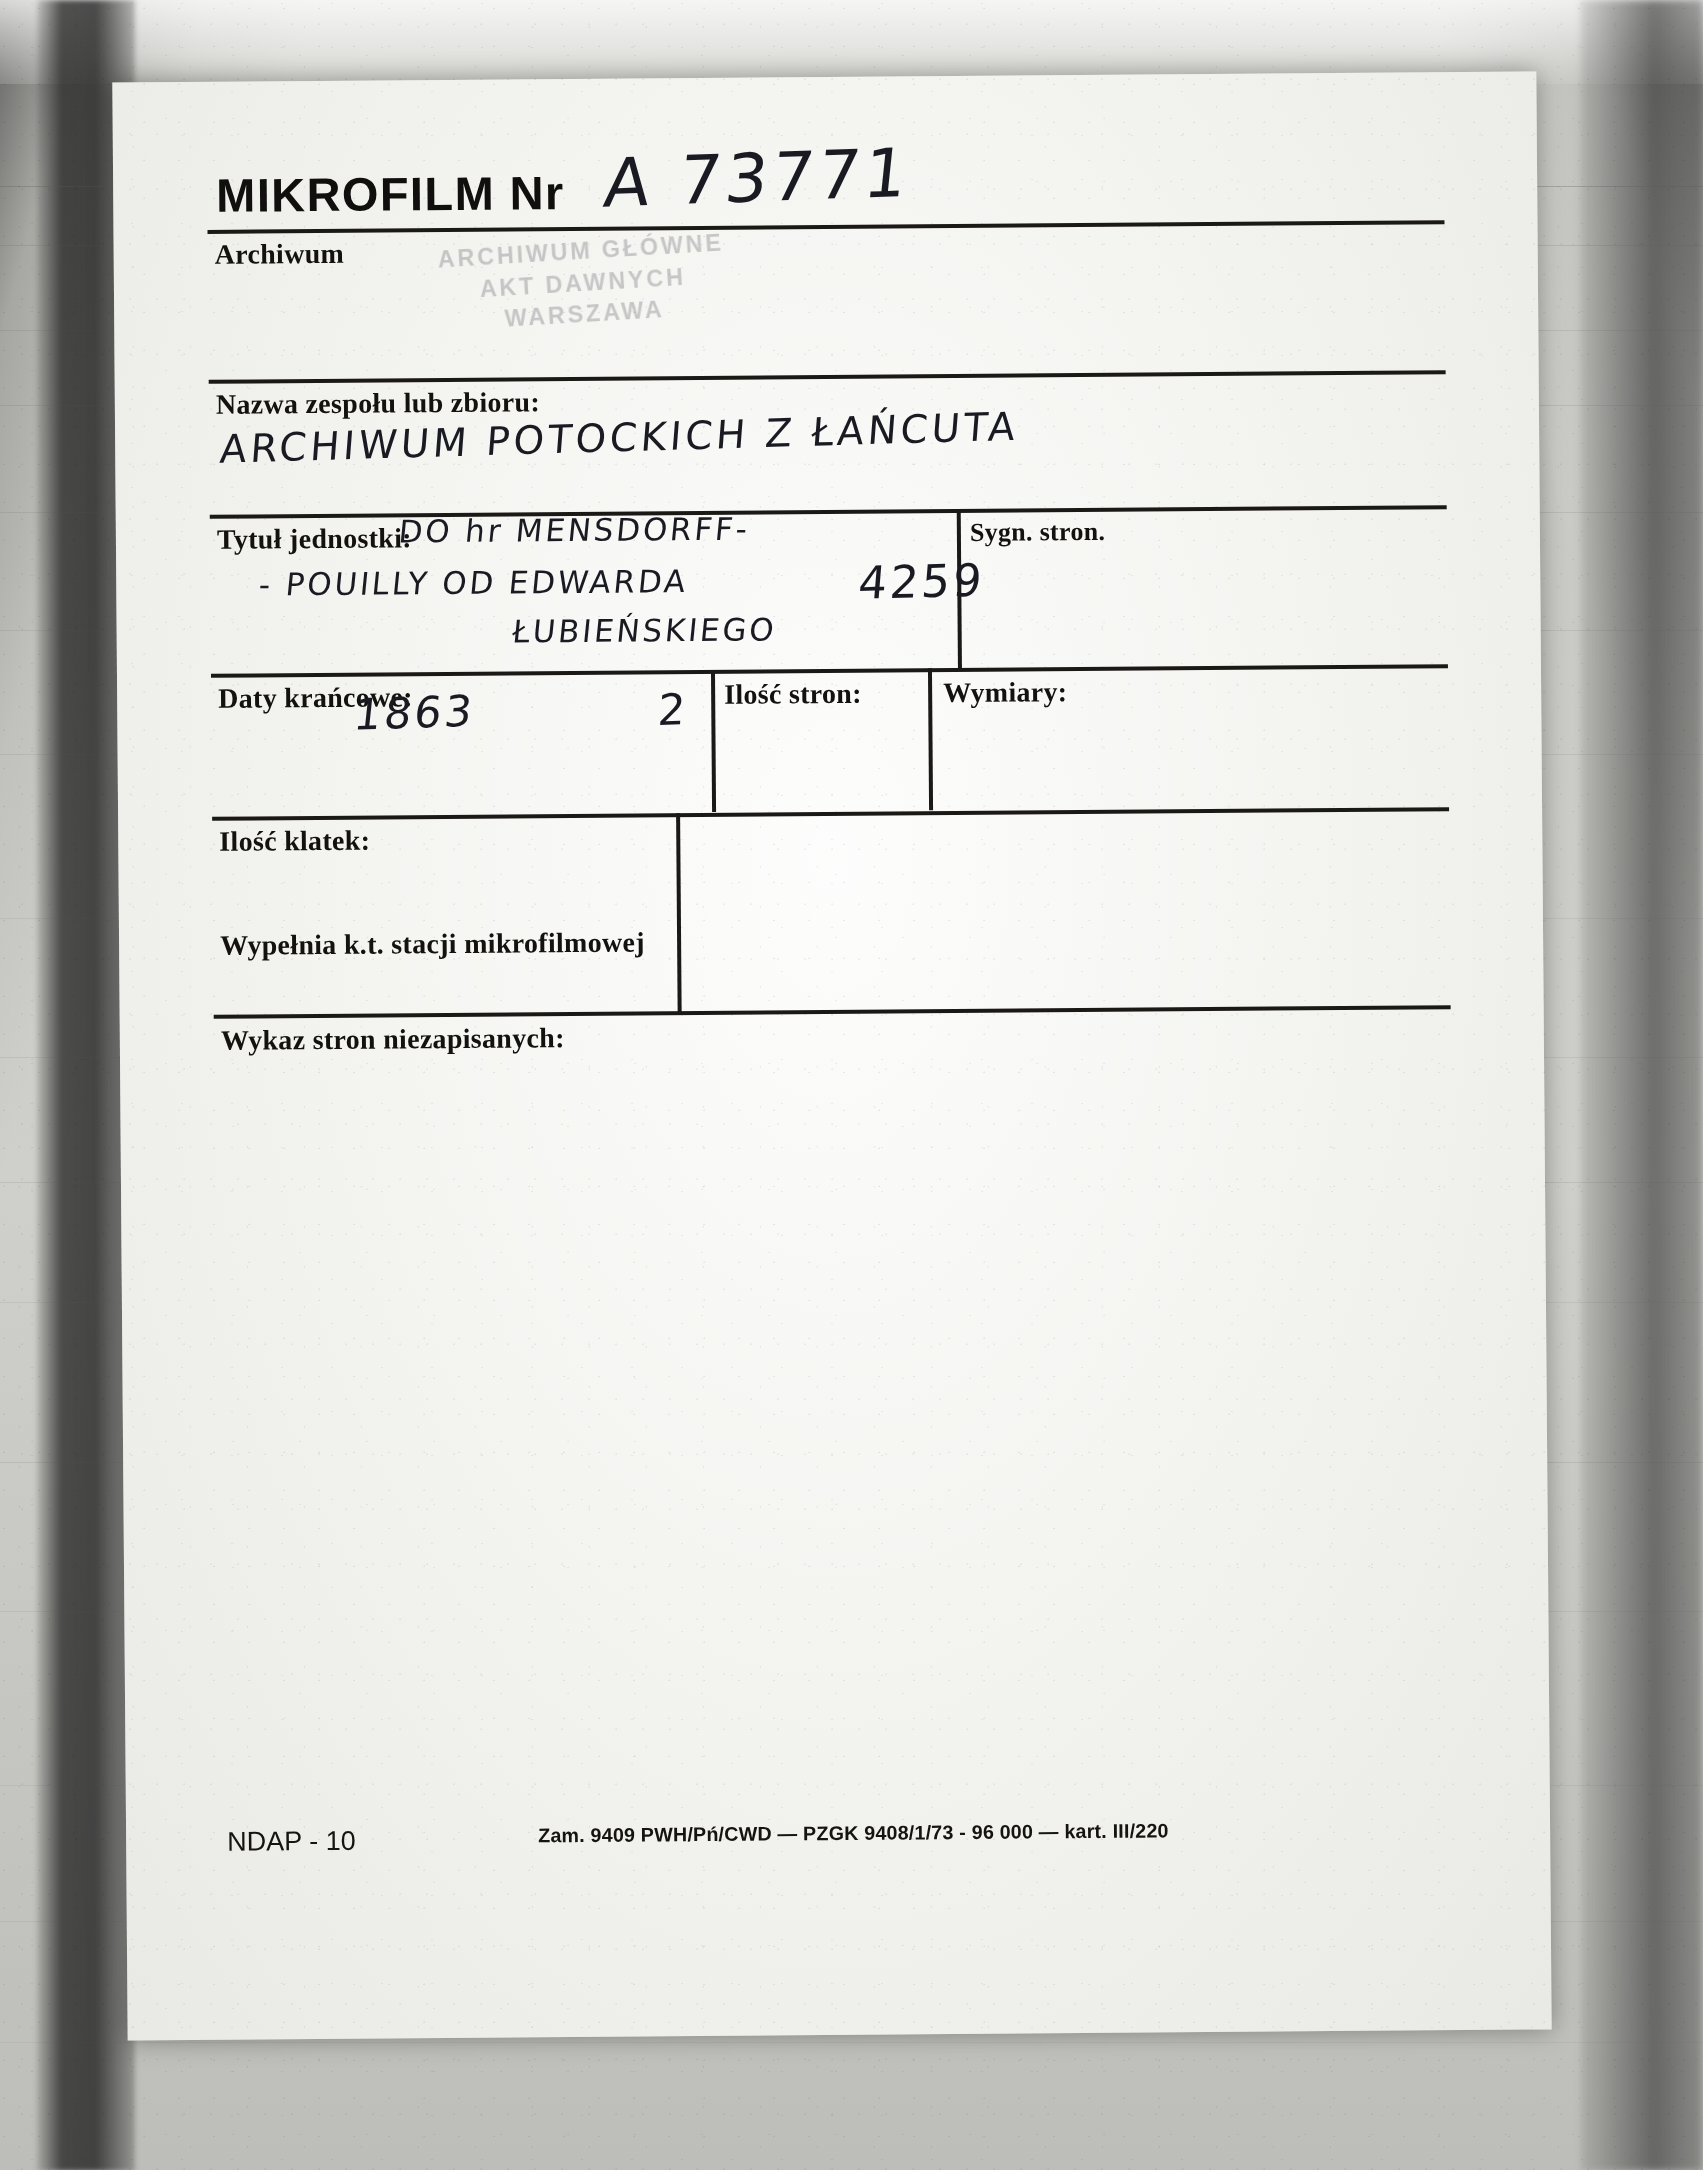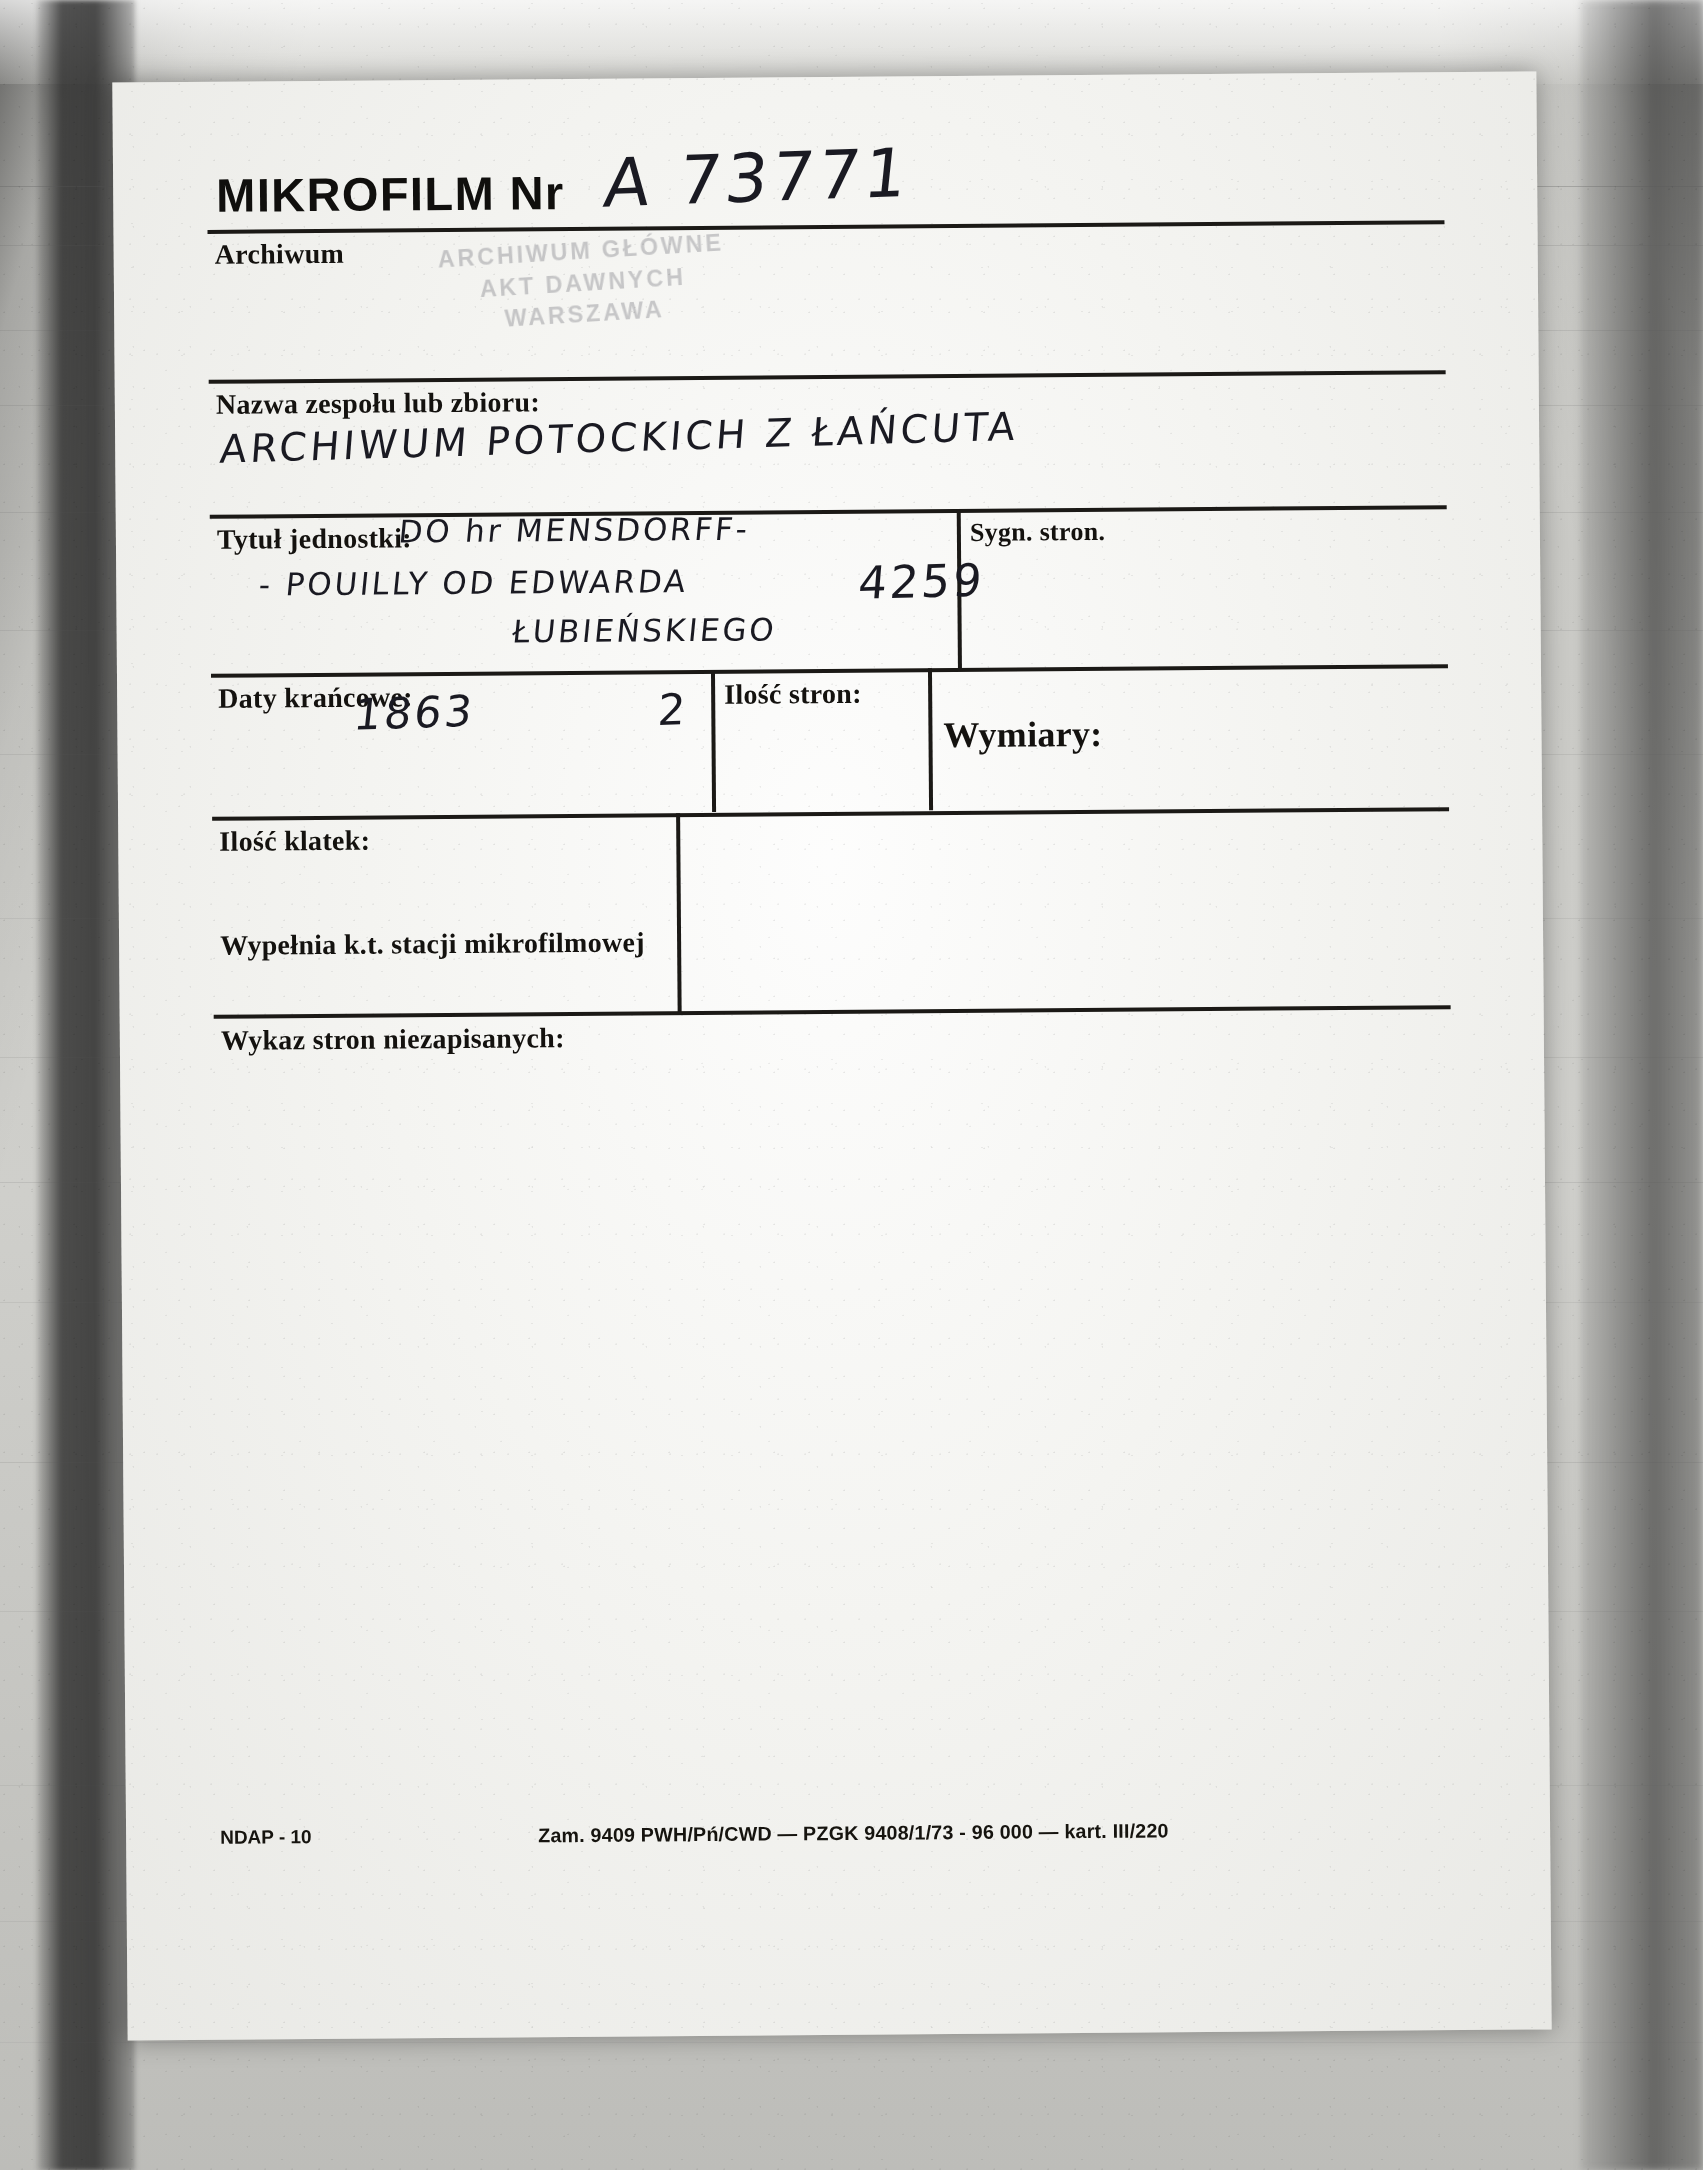--- a/index.html
+++ b/index.html
@@ -190,25 +190,25 @@
     font-size: 23.4px;
     letter-spacing: 2.8px;
     text-align: center;
     line-height: 1.35;
     filter: blur(0.7px);
   }
 
   
   #footer-left {
     position: absolute;
-    left: 94px;
+    left: 101px;
     top: 1745px;
     font-family: "Liberation Sans", sans-serif;
-    font-weight: bold;
-    font-size: 19px;
+    font-weight: normal;
+    font-size: 27px;
     color: #16140f;
   }
   #footer-right {
     position: absolute;
     left: 412px;
     top: 1745px;
     font-family: "Liberation Sans", sans-serif;
     font-weight: bold;
     font-size: 19.7px;
     letter-spacing: 0.2px;
@@ -289,21 +289,21 @@
       <div class="rule" style="left:94px; top:592px; width:1237px;"></div>
 
       <div class="lbl" style="left:101px; top:601px; font-size:28px;">Daty krańcowe:</div>
       <div class="hand" id="hw-daty">1863</div>
 
       <div class="vrule" style="left:594px; top:592px; height:142px;"></div>
       <div class="lbl" style="left:607px; top:601px; font-size:28px;">Ilość stron:</div>
       <div class="hand" id="hw-ilosc">2</div>
 
       <div class="vrule" style="left:811px; top:592px; height:142px;"></div>
-      <div class="lbl" style="left:826px; top:601px; font-size:36px;margin-top:37px;">Wymiary:</div>
+      <div class="lbl" style="left:826px; top:601px; font-size:28px;">Wymiary:</div>
 
       <div class="rule" style="left:94px; top:735px; width:1237px;"></div>
 
       <div class="lbl" style="left:101px; top:744px; font-size:28px;">Ilość klatek:</div>
       <div class="vrule" style="left:558px; top:735px; height:199px;"></div>
 
       <div class="lbl" style="left:101px; top:848px; font-size:28px;">Wypełnia k.t. stacji mikrofilmowej</div>
       <div class="rule" style="left:94px; top:933px; width:1237px;"></div>
 
       <div class="lbl" style="left:101px; top:943px; font-size:28px;">Wykaz stron niezapisanych:</div>

